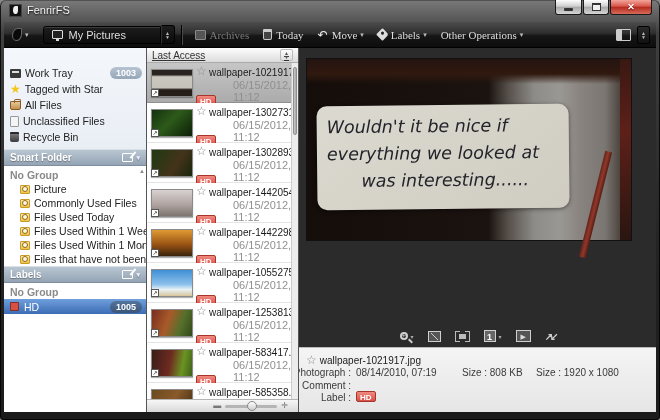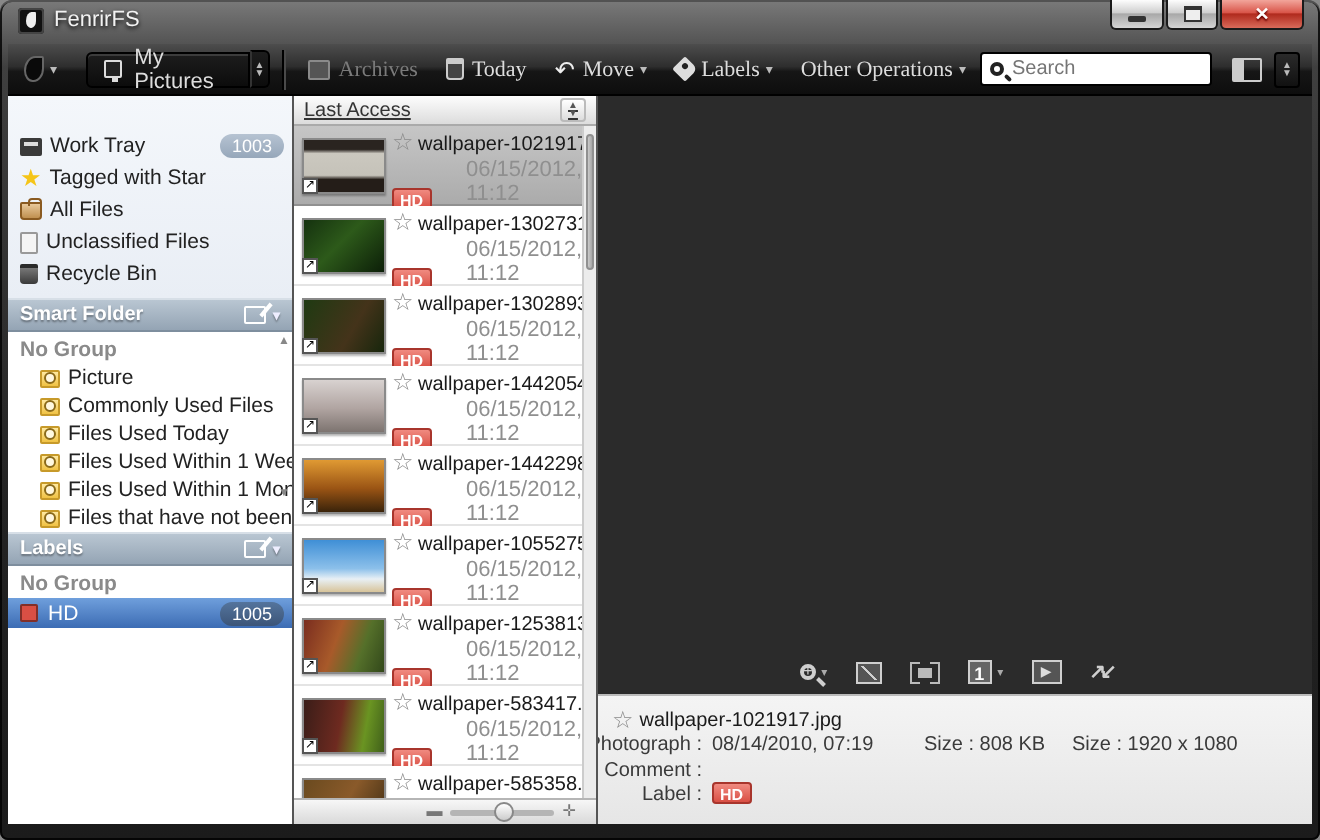--- a/index.html
+++ b/index.html
@@ -57,21 +57,21 @@
   .panel-toggle:before { content:""; position:absolute; left:0; top:0; bottom:0; width:4px; background:#ccc; }
   .tb-step { width:13px; height:18px; display:flex; flex-direction:column; align-items:center; justify-content:center;
     font-size:5px; color:#bbb; line-height:4px; border:1px solid #000; border-radius:2px; background:linear-gradient(#2a2a2a,#111); margin-right:6px; cursor:pointer; }
   
   .main { position:absolute; left:0; right:0; top:26px; bottom:0; display:flex; }
   
   .sidebar { width:143px; background:#fff; border-right:1px solid #555; font-size:10.5px; color:#222; position:relative; overflow:hidden; }
   .side-top { background:linear-gradient(#f4f7fb,#e9eef5); padding:17px 0 4px 0; }
   .side-row { display:flex; align-items:center; height:16px; padding:0 4px 0 6px; cursor:pointer; }
   .side-row .lbl { margin-left:4px; white-space:nowrap; }
-  .badge { margin-left:auto; background:linear-gradient(#b6c3d2,#96a7ba); color:#fff; font-size:9px; font-weight:normal;
+  .badge { margin-left:auto; background:linear-gradient(#b6c3d2,#96a7ba); color:#fff; font-size:9px; font-weight:bold;
     border-radius:7px; padding:0 6px; height:12px; line-height:12px; }
   .sec-hd { height:17px; background:linear-gradient(#b9c6d2,#94a4b4); border-top:1px solid #d7dfe7; border-bottom:1px solid #7e8e9e;
     color:#fff; font-weight:bold; font-size:10px; display:flex; align-items:center; padding:0 6px; text-shadow:0 1px 1px rgba(0,0,0,.35); }
   .edit-ic { margin-left:auto; width:11px; height:9px; border:1px solid #fff; border-radius:1px; position:relative; cursor:pointer; }
   .edit-ic:after { content:""; position:absolute; right:-2px; top:-3px; width:2px; height:8px; background:#fff; transform:rotate(40deg); }
   .sec-hd .caret { color:#eef; }
   .group-lbl { color:#8a8a8a; font-weight:bold; padding:3px 0 1px 6px; }
   .tree-row { display:flex; align-items:center; height:14px; padding-left:16px; cursor:pointer; white-space:nowrap; }
   .ic-smart { width:10px; height:9px; background:linear-gradient(#ffe9a0,#f5c círculo44); background:linear-gradient(#ffe9a0,#f0c244); border:1px solid #c79a2a; border-radius:1px; margin-right:4px; position:relative; flex:0 0 auto; }
   .ic-smart:after { content:""; position:absolute; right:1px; bottom:1px; width:4px; height:4px; border:1px solid #8a6a1a; border-radius:50%; background:#fff8e0; }
@@ -212,24 +212,20 @@
             <span class="tb-ic ic-tag"></span>
             <span>Labels</span>
             <span class="caret">▾</span>
           </div>
           <div class="tb-btn">
             <span>Other Operations</span>
             <span class="caret">▾</span>
           </div>
         </div>
       <div class="search-wrap">
-        <div class="search-box">
-          <span class="mag"></span>
-          <input class="search-input" placeholder="Search" style="">
-        </div>
         <div class="panel-toggle"></div>
         <div class="tb-step">
             <span>▲</span>
             <span>▼</span>
           </div>
       </div>
     </div>
 
     <div class="main">
 
@@ -401,20 +397,30 @@
         <div class="zoombar">
           <span class="z-min">▬</span>
           <div class="z-track">
               <div class="z-knob"></div>
             </div>
           <span class="z-plus">✛</span>
         </div>
       </div>
 
       <div class="preview">
+        <div class="photo">
+          <div class="topband"></div>
+          <div class="redpole"></div>
+          <div class="rededge"></div>
+          <div class="sticker">
+            <div class="l1">Wouldn't it be nice if</div>
+            <div class="l2">everything we looked at</div>
+            <div class="l3">was interesting......</div>
+          </div>
+        </div>
         <div class="pv-tools">
           <div class="pv-ic">
               <span class="pv-mag"></span>
               <span class="pv-caret">▾</span>
             </div>
           <div class="pv-ic">
               <span class="pv-box diag"></span>
             </div>
           <div class="pv-ic">
               <span class="pv-brack">

